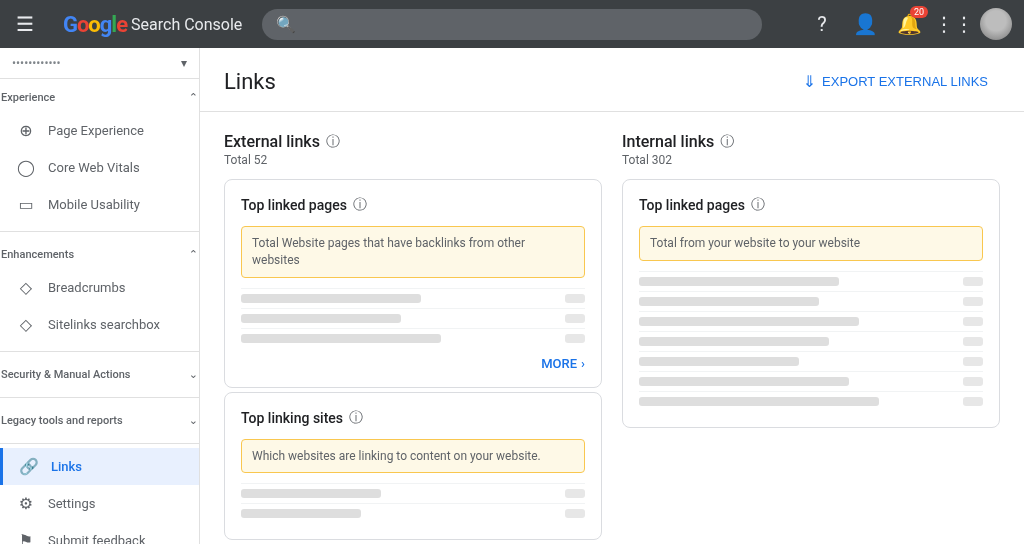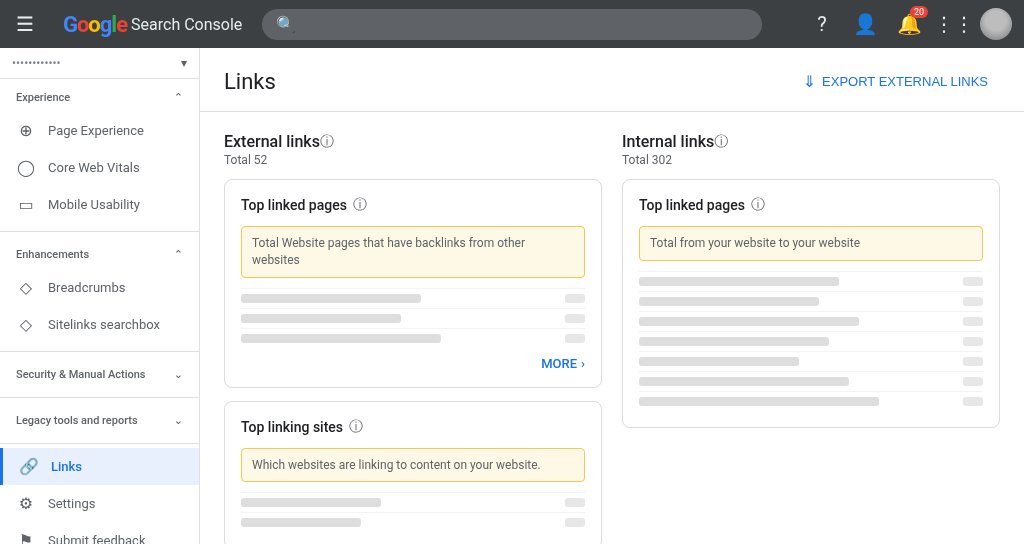--- a/index.html
+++ b/index.html
@@ -49,21 +49,21 @@
     .main-layout { display: flex; flex: 1; overflow: hidden; }
 
     
     .sidebar {
       width: 200px; flex-shrink: 0; overflow-y: auto; border-right: 1px solid #e0e0e0;
       background: #fff;
     }
     .sidebar-section { padding: 4px 0; }
     .sidebar-section-header {
       display: flex; align-items: center; justify-content: space-between;
-      padding: 8px 16px; color: #5f6368; font-size: 11px; font-weight: 500; cursor: pointer;
+      padding: 8px 1px; color: #5f6368; font-size: 11px; font-weight: 500; cursor: pointer;
     }
     .sidebar-item {
       display: flex; align-items: center; gap: 12px; padding: 9px 16px;
       cursor: pointer; color: #5f6368; font-size: 13px; border-radius: 0;
       position: relative;
     }
     .sidebar-item.active {
       color: #1a73e8; font-weight: 500; background: #e8f0fe;
       border-left: 3px solid #1a73e8;
     }
@@ -93,26 +93,26 @@
       font-size: 13px; font-weight: 500; cursor: pointer; padding: 8px 12px;
       border: none; background: none;
     }
     .export-icon { font-size: 16px; }
 
     
     .links-content { display: flex; gap: 0; padding: 20px 24px; gap: 20px; }
     .links-col { flex: 1; }
 
     .section-header { margin-bottom: 12px; }
-    .section-title { font-size: 16px; font-weight: 500; color: #202124; display: flex; align-items: center; }
+    .section-title { font-size: 16px; font-weight: 500; color: #202124; display: flex; align-items: center; gap: 6px; }
     .section-total { font-size: 12px; color: #5f6368; margin-top: 2px; }
 
     .card {
       border: 1px solid #dadce0; border-radius: 8px; padding: 16px;
-      margin-bottom: 13px; background: #fff;
+      margin-bottom: 4px; background: #fff;
     }
     .card-title { font-size: 14px; font-weight: 500; color: #202124; display: flex; align-items: center; gap: 6px; margin-bottom: 12px; }
 
     .tooltip-icon { color: #5f6368; font-size: 14px; cursor: pointer; }
 
     .highlight-box {
       background: #fef9e7; border: 1px solid #f9c74f; border-radius: 4px;
       padding: 8px 10px; margin-bottom: 10px; font-size: 12px; color: #5f6368; line-height: 1.4;
     }
 

